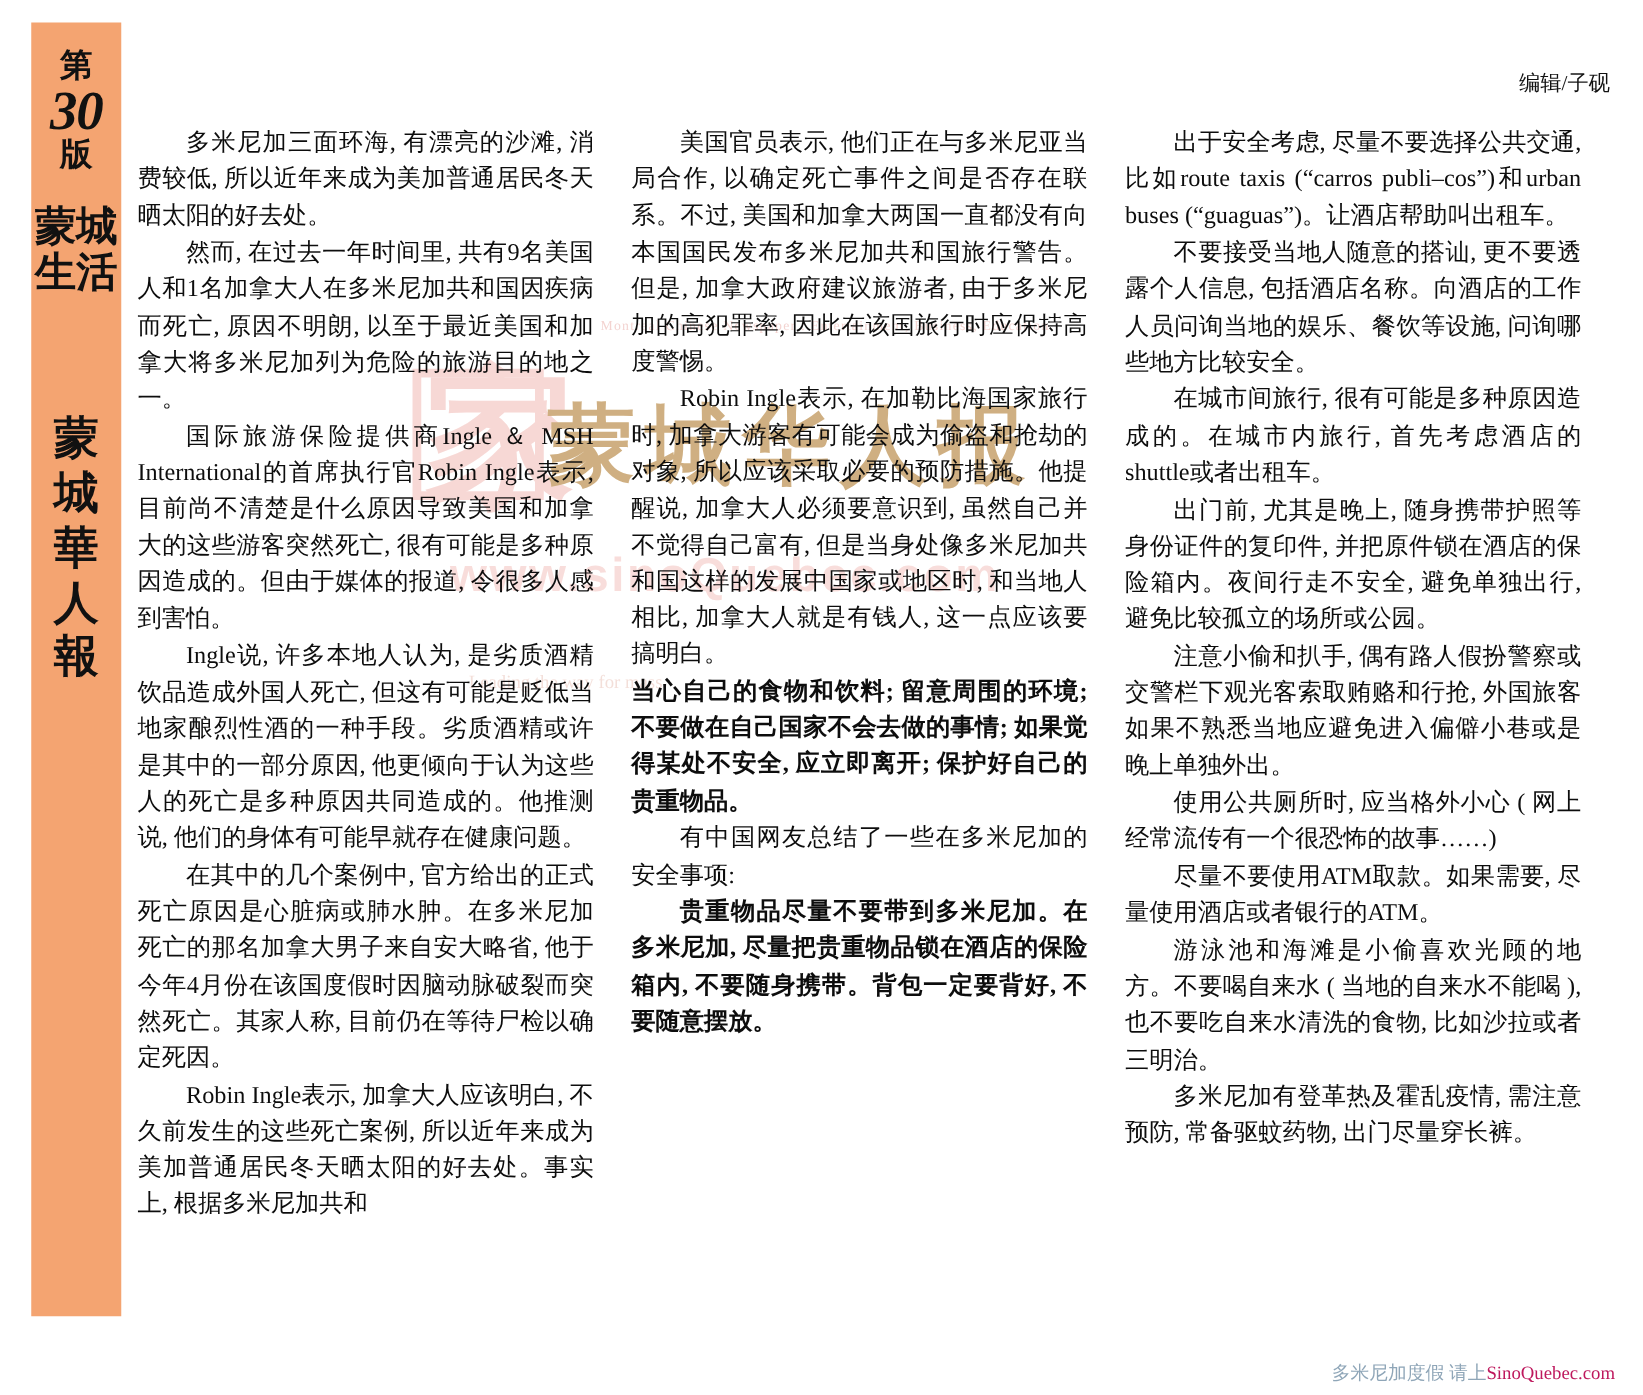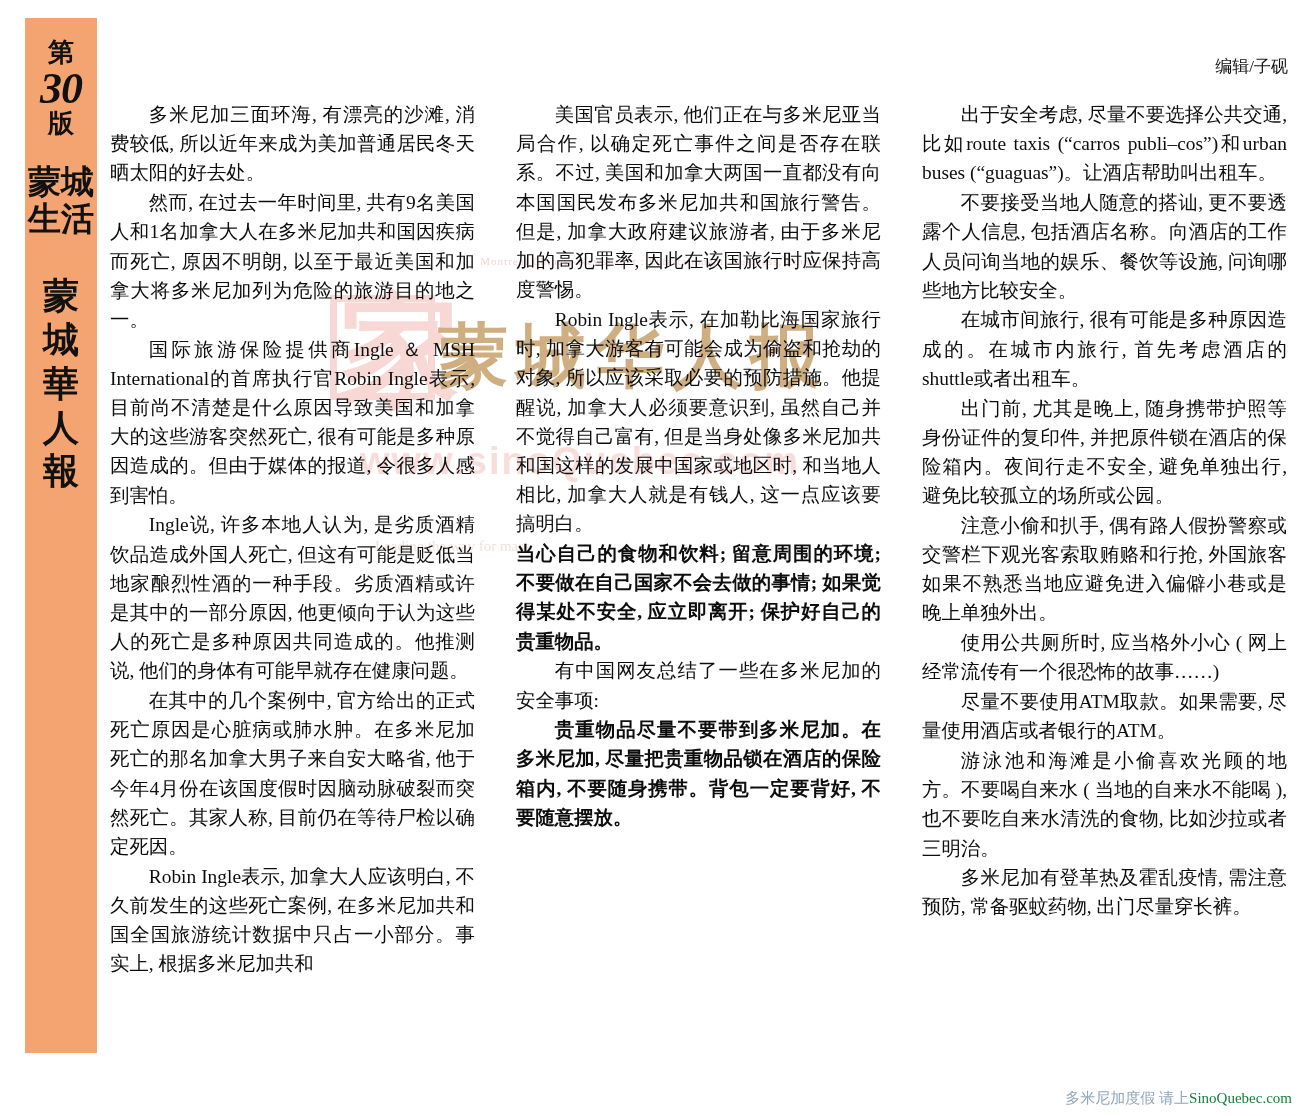--- a/index.html
+++ b/index.html
@@ -137,21 +137,21 @@
     margin-top: 26px;
     width: 66px;
     font-size: 33px;
     font-weight: bold;
     color: #111;
     line-height: 1.12;
     letter-spacing: 0px;
     font-family: "Liberation Serif", serif;
   }
   .sidebar-title2 {
-    margin-top: 37px;
+    margin-top: 91px;
     width: 66px;
     text-align: center;
     font-size: 36px;
     font-weight: bold;
     color: #111;
     line-height: 1.22;
     font-family: "Liberation Serif", serif;
   }
 
   
@@ -183,21 +183,21 @@
   }
 
   
   .columns {
     position: absolute;
     left: 110px;
     top: 100px;
     width: 1185px;
     height: 1005px;
     display: flex;
-    gap: 11px;
+    gap: 0px;
     z-index: 6;
   }
   .col {
     width: 365px;
     margin-right: 30px;
     font-size: 19.4px;
     line-height: 1.505;
     text-align: justify;
     font-family: "Liberation Serif", "DejaVu Serif", serif;
     color: #0d0d0d;
@@ -212,21 +212,21 @@
 
   .footer-note {
     position: absolute;
     right: 22px;
     bottom: 8px;
     font-size: 15px;
     color: #8fa6b8;
     font-family: "Liberation Serif", serif;
     z-index: 9;
   }
-  .footer-note .brand { color: #15803d; }
+  .footer-note .brand { color: #be185d; }
 </style>
 </head>
 <body>
 
 <div class="page">
 
   <div class="watermark">
     <div class="wm-text-top">Montreal Chinese Newspaper : Entertainment, Business, Education</div>
     <div class="wm-box"></div>
     <div class="wm-big">家</div>
@@ -248,21 +248,21 @@
   <div class="byline">编辑/子砚</div>
 
   <div class="columns">
 
     <div class="col">
       <p>多米尼加三面环海, 有漂亮的沙滩, 消费较低, 所以近年来成为美加普通居民冬天晒太阳的好去处。</p>
       <p>然而, 在过去一年时间里, 共有9名美国人和1名加拿大人在多米尼加共和国因疾病而死亡, 原因不明朗, 以至于最近美国和加拿大将多米尼加列为危险的旅游目的地之一。</p>
       <p>国际旅游保险提供商Ingle ＆ MSH International的首席执行官Robin Ingle表示, 目前尚不清楚是什么原因导致美国和加拿大的这些游客突然死亡, 很有可能是多种原因造成的。但由于媒体的报道, 令很多人感到害怕。</p>
       <p>Ingle说, 许多本地人认为, 是劣质酒精饮品造成外国人死亡, 但这有可能是贬低当地家酿烈性酒的一种手段。劣质酒精或许是其中的一部分原因, 他更倾向于认为这些人的死亡是多种原因共同造成的。他推测说, 他们的身体有可能早就存在健康问题。</p>
       <p>在其中的几个案例中, 官方给出的正式死亡原因是心脏病或肺水肿。在多米尼加死亡的那名加拿大男子来自安大略省, 他于今年4月份在该国度假时因脑动脉破裂而突然死亡。其家人称, 目前仍在等待尸检以确定死因。</p>
-      <p>Robin Ingle表示, 加拿大人应该明白, 不久前发生的这些死亡案例, 在多米尼加共和国全国旅游统计数据中只占一小部分。事实上, 根据多米尼加共和</p>
+      <p>Robin Ingle表示, 加拿大人应该明白, 不久前发生的这些死亡案例, 所以近年来成为美加普通居民冬天晒太阳的好去处。事实上, 根据多米尼加共和</p>
     </div>
 
     <div class="col">
       <p>美国官员表示, 他们正在与多米尼亚当局合作, 以确定死亡事件之间是否存在联系。不过, 美国和加拿大两国一直都没有向本国国民发布多米尼加共和国旅行警告。但是, 加拿大政府建议旅游者, 由于多米尼加的高犯罪率, 因此在该国旅行时应保持高度警惕。</p>
       <p>Robin Ingle表示, 在加勒比海国家旅行时, 加拿大游客有可能会成为偷盗和抢劫的对象, 所以应该采取必要的预防措施。他提醒说, 加拿大人必须要意识到, 虽然自己并不觉得自己富有, 但是当身处像多米尼加共和国这样的发展中国家或地区时, 和当地人相比, 加拿大人就是有钱人, 这一点应该要搞明白。</p>
       <p class="bold noindent">当心自己的食物和饮料; 留意周围的环境; 不要做在自己国家不会去做的事情; 如果觉得某处不安全, 应立即离开; 保护好自己的贵重物品。</p>
       <p>有中国网友总结了一些在多米尼加的安全事项:</p>
       <p class="bold">贵重物品尽量不要带到多米尼加。在多米尼加, 尽量把贵重物品锁在酒店的保险箱内, 不要随身携带。背包一定要背好, 不要随意摆放。</p>
     </div>
 

